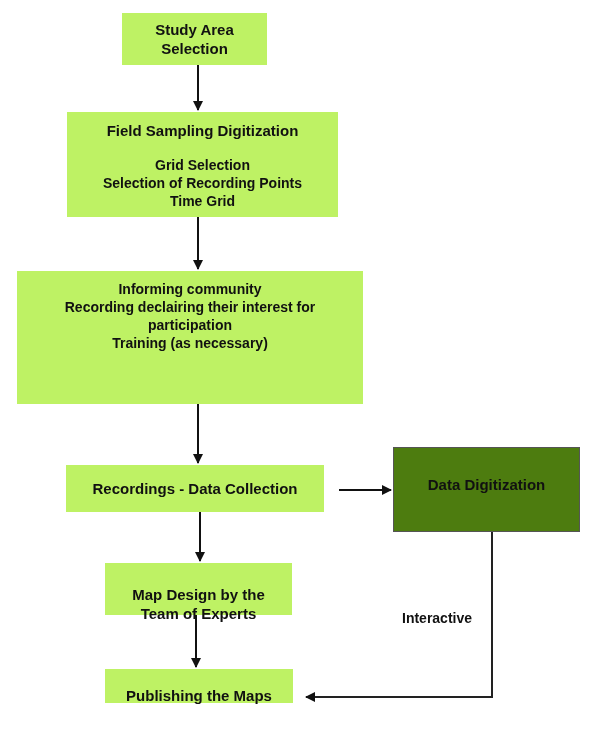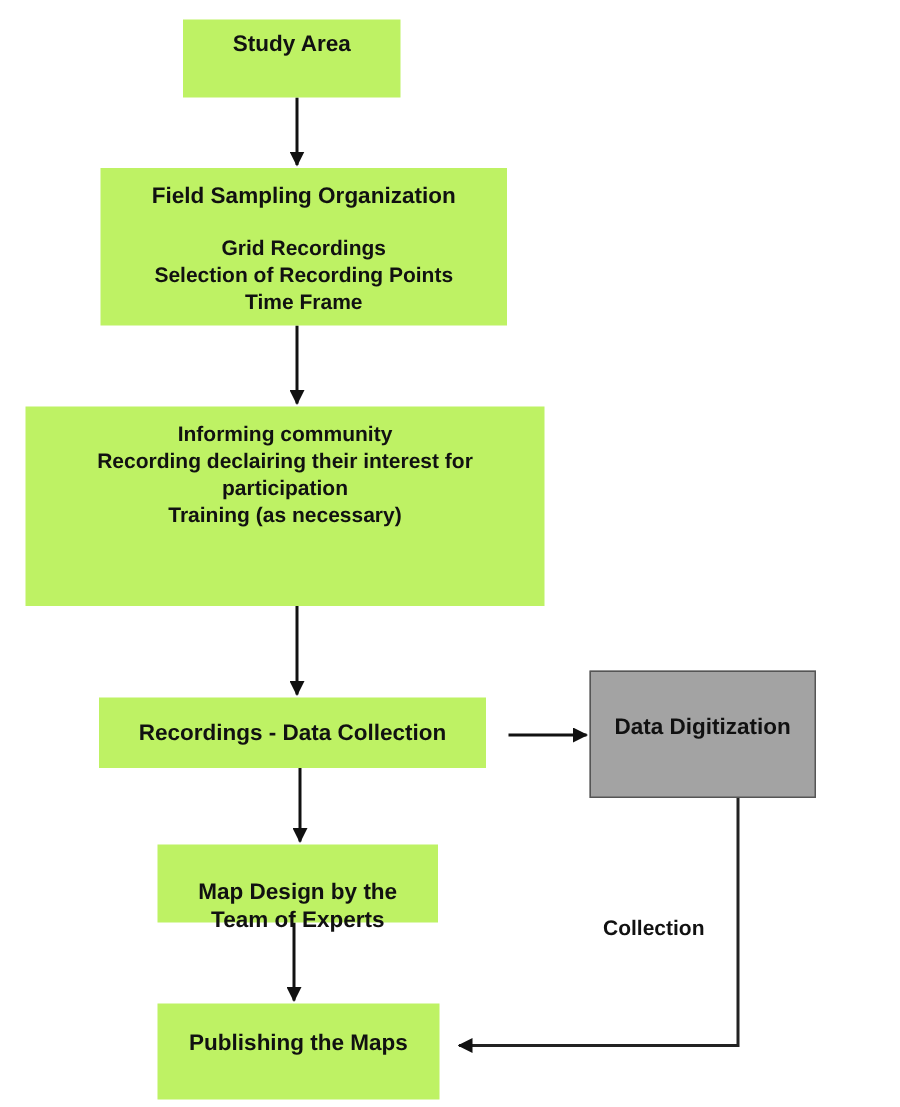--- a/index.html
+++ b/index.html
@@ -8,24 +8,24 @@
     .box { position: absolute; background: #bef264; box-sizing: border-box;
            text-align: center; font-weight: bold; font-size: 15px; line-height: 19px; }
     .box .title { display: block; }
     .box .sub { display: block; font-size: 14px; line-height: 18px; }
     #b1 { left: 122px; top: 13px; width: 145px; height: 52px; padding-top: 7px; }
     #b2 { left: 67px; top: 112px; width: 271px; height: 105px; padding-top: 9px; }
     #b2 .title { margin-bottom: 16px; }
     #b3 { left: 17px; top: 271px; width: 346px; height: 133px; padding-top: 9px; }
     #b3 .title { margin-bottom: 16px; }
     #b4 { left: 66px; top: 465px; width: 258px; height: 47px; padding-top: 14px; }
-    #b5 { left: 393px; top: 447px; width: 151px; height: 85px; padding-top: 27px;
-          background: #a3a3a3; border: 1px solid #555555; }
+    #b5 { left: 393px; top: 447px; width: 187px; height: 85px; padding-top: 27px;
+          background: #4d7c0f; border: 1px solid #555555; }
     #b6 { left: 105px; top: 563px; width: 187px; height: 52px; padding-top: 22px; }
-    #b7 { left: 105px; top: 669px; width: 188px; height: 64px; padding-top: 17px; }
+    #b7 { left: 105px; top: 669px; width: 188px; height: 34px; padding-top: 17px; }
     #interactive-label { position: absolute; left: 402px; top: 610px;
            font-weight: bold; font-size: 14px; }
     svg#arrows { position: absolute; left: 0; top: 0; }
   </style>
 </head>
 <body>
 
 <svg id="arrows" width="600" height="738">
   <defs>
     <marker id="ah" markerWidth="10" markerHeight="10" refX="9" refY="5" orient="auto" markerUnits="userSpaceOnUse">
@@ -36,27 +36,28 @@
   <line x1="198" y1="217" x2="198" y2="269" stroke="#111" stroke-width="2" marker-end="url(#ah)"></line>
   <line x1="198" y1="404" x2="198" y2="463" stroke="#111" stroke-width="2" marker-end="url(#ah)"></line>
   <line x1="339" y1="490" x2="391" y2="490" stroke="#111" stroke-width="2" marker-end="url(#ah)"></line>
   <line x1="200" y1="512" x2="200" y2="561" stroke="#111" stroke-width="2" marker-end="url(#ah)"></line>
   <line x1="196" y1="615" x2="196" y2="667" stroke="#111" stroke-width="2" marker-end="url(#ah)"></line>
   <polyline points="492,532 492,697 306,697" fill="none" stroke="#222" stroke-width="2" marker-end="url(#ah)"></polyline>
 </svg>
 
 <div class="box" id="b1">
   <span class="title">Study Area</span>
+  <span class="title">Selection</span>
 </div>
 
 <div class="box" id="b2">
-  <span class="title">Field Sampling Organization</span>
-  <span class="sub">Grid Recordings</span>
+  <span class="title">Field Sampling Digitization</span>
+  <span class="sub">Grid Selection</span>
   <span class="sub">Selection of Recording Points</span>
-  <span class="sub">Time Frame</span>
+  <span class="sub">Time Grid</span>
 </div>
 
 <div class="box" id="b3">
   <span class="sub">Informing community</span>
   <span class="sub">Recording declairing their interest for</span>
   <span class="sub">participation</span>
   <span class="sub">Training (as necessary)</span>
 </div>
 
 <div class="box" id="b4">
@@ -69,13 +70,13 @@
 
 <div class="box" id="b6">
   <span class="title">Map Design by the</span>
   <span class="title">Team of Experts</span>
 </div>
 
 <div class="box" id="b7">
   <span class="title">Publishing the Maps</span>
 </div>
 
-<div id="interactive-label">Collection</div>
+<div id="interactive-label">Interactive</div>
 
 </body></html>

